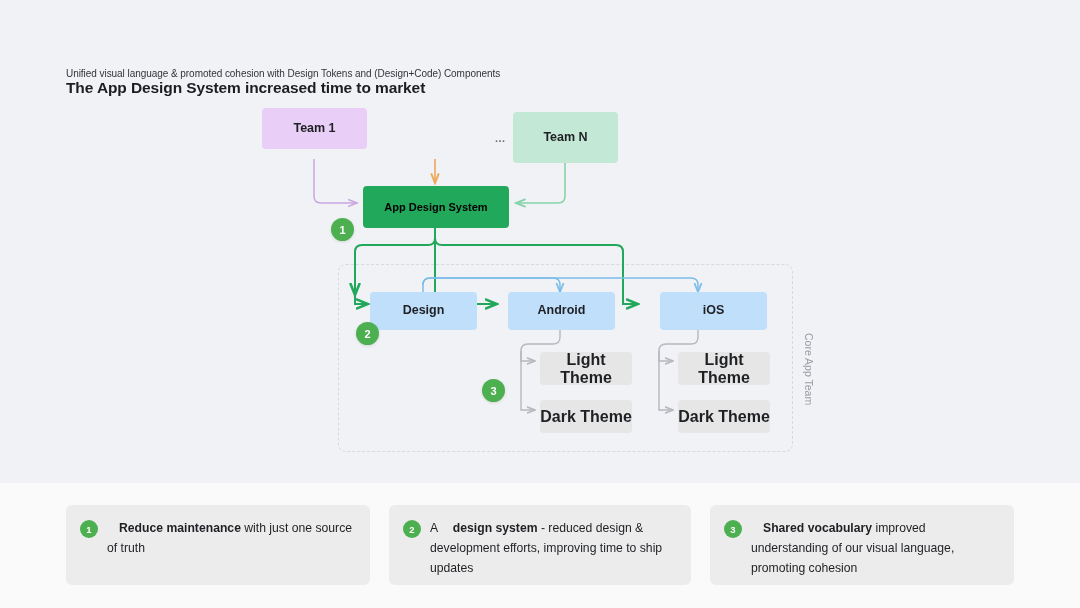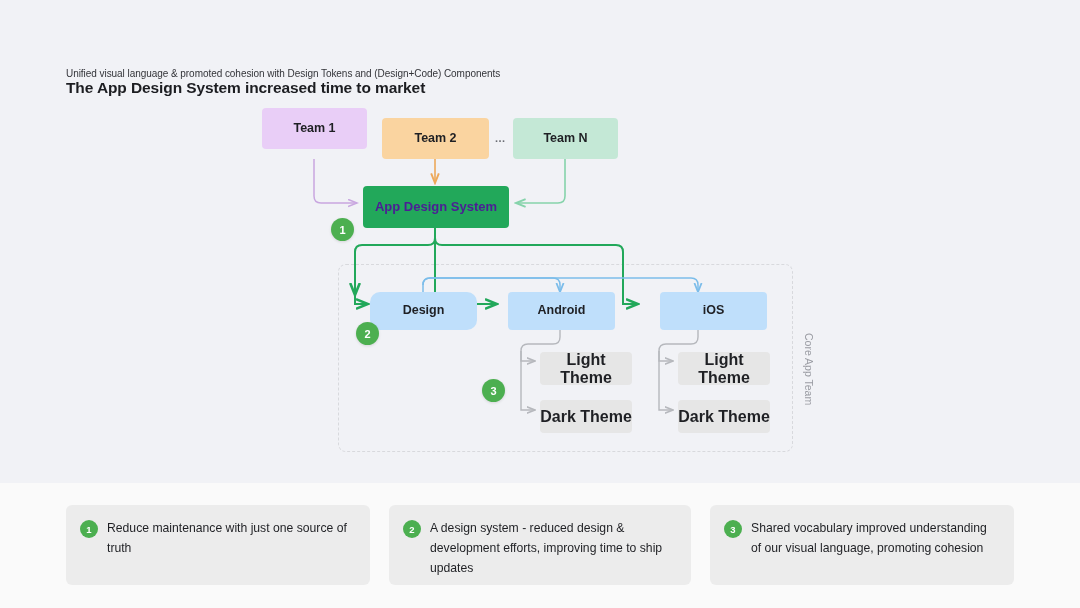--- a/index.html
+++ b/index.html
@@ -37,21 +37,21 @@
   .node {
     position: absolute;
     display: flex; align-items: center; justify-content: center;
     border-radius: 4px;
     font-size: 12.5px; font-weight: bold; color: #1f2024;
     text-align: center; line-height: 1.1;
   }
   .node-team1 { background: #e9cef7; }
   .node-team2 { background: #fad4a0; }
   .node-teamn { background: #c4e8d6; }
-  .node-ads   { background: #22a85a; color: #4c1d95; font-size: 13px; }
+  .node-ads   { background: #22a85a; color: #000000; font-size: 11px; }
   .node-plat  { background: #bfdffb; }
   .node-theme { background: #e6e6e6; color: #1f2024; font-size: 16px; }
 
   .ellipsis {
     position: absolute; font-size: 11px; color: #6b6d74; font-weight: bold;
     letter-spacing: 0.5px;
   }
 
   .dash-box {
     position: absolute;
@@ -84,21 +84,21 @@
   .card-badge {
     width: 18px; height: 18px; min-width: 18px; border-radius: 50%;
     background: #4caf50; color: #fff;
     font-size: 9.5px; font-weight: bold;
     display: flex; align-items: center; justify-content: center;
     margin-top: 1px;
   }
   .card-text {
     font-size: 12.2px; color: #1f2024; line-height: 1.62;
   }
-  .card-text b { font-weight: normal; }
+  .card-text b { font-weight: bold; margin-left: 12px; }
   .card1 { left: 66px; width: 304px; }
   .card2 { left: 389px; width: 302px; }
   .card3 { left: 710px; width: 304px; }
 </style>
 </head>
 <body>
 
 <div id="stage">
 
   <div class="top-band"></div>
@@ -148,27 +148,26 @@
     <path d="M423,285 Q423,278 430,278 L691,278 Q698,278 698,285 L698,292" fill="none" stroke="#7cbdea" stroke-width="1.5" marker-end="url(#ah-blue)"></path>
 
     <path d="M560,329 L560,337 Q560,344 553,344 L528,344 Q521,344 521,351 L521,361 L535,361" fill="none" stroke="#b6b8bd" stroke-width="1.4" marker-end="url(#ah-gray)"></path>
     <path d="M521,351 L521,410 L535,410" fill="none" stroke="#b6b8bd" stroke-width="1.4" marker-end="url(#ah-gray)"></path>
 
     <path d="M698,329 L698,337 Q698,344 691,344 L666,344 Q659,344 659,351 L659,361 L673,361" fill="none" stroke="#b6b8bd" stroke-width="1.4" marker-end="url(#ah-gray)"></path>
     <path d="M659,351 L659,410 L673,410" fill="none" stroke="#b6b8bd" stroke-width="1.4" marker-end="url(#ah-gray)"></path>
   </svg>
 
   <div class="node node-team1" style="left:262px; top:108px; width:105px; height:41px;">Team 1</div>
-  <div class="node node-team2" style="left:382px; top:118px; width:107px; height:41px;">Team 2</div>
   <div class="ellipsis" style="left:495px; top:132px;">...</div>
-  <div class="node node-teamn" style="left:513px; top:118px; width:105px; height:41px;">Team N</div>
+  <div class="node node-teamn" style="left:513px; top:112px; width:105px; height:51px;">Team N</div>
 
   <div class="node node-ads" style="left:363px; top:186px; width:146px; height:42px;">App Design System</div>
 
-  <div class="node node-plat" style="left:370px; top:292px; width:107px; height:38px;border-radius:10px;">Design</div>
+  <div class="node node-plat" style="left:370px; top:292px; width:107px; height:38px;">Design</div>
   <div class="node node-plat" style="left:508px; top:292px; width:107px; height:38px;">Android</div>
   <div class="node node-plat" style="left:660px; top:292px; width:107px; height:38px;">iOS</div>
 
   <div class="node node-theme" style="left:540px; top:352px; width:92px; height:33px;">Light Theme</div>
   <div class="node node-theme" style="left:540px; top:400px; width:92px; height:33px;">Dark Theme</div>
 
   <div class="node node-theme" style="left:678px; top:352px; width:92px; height:33px;">Light Theme</div>
   <div class="node node-theme" style="left:678px; top:400px; width:92px; height:33px;">Dark Theme</div>
 
   <div class="badge" style="left:331px; top:218px;">1</div>

